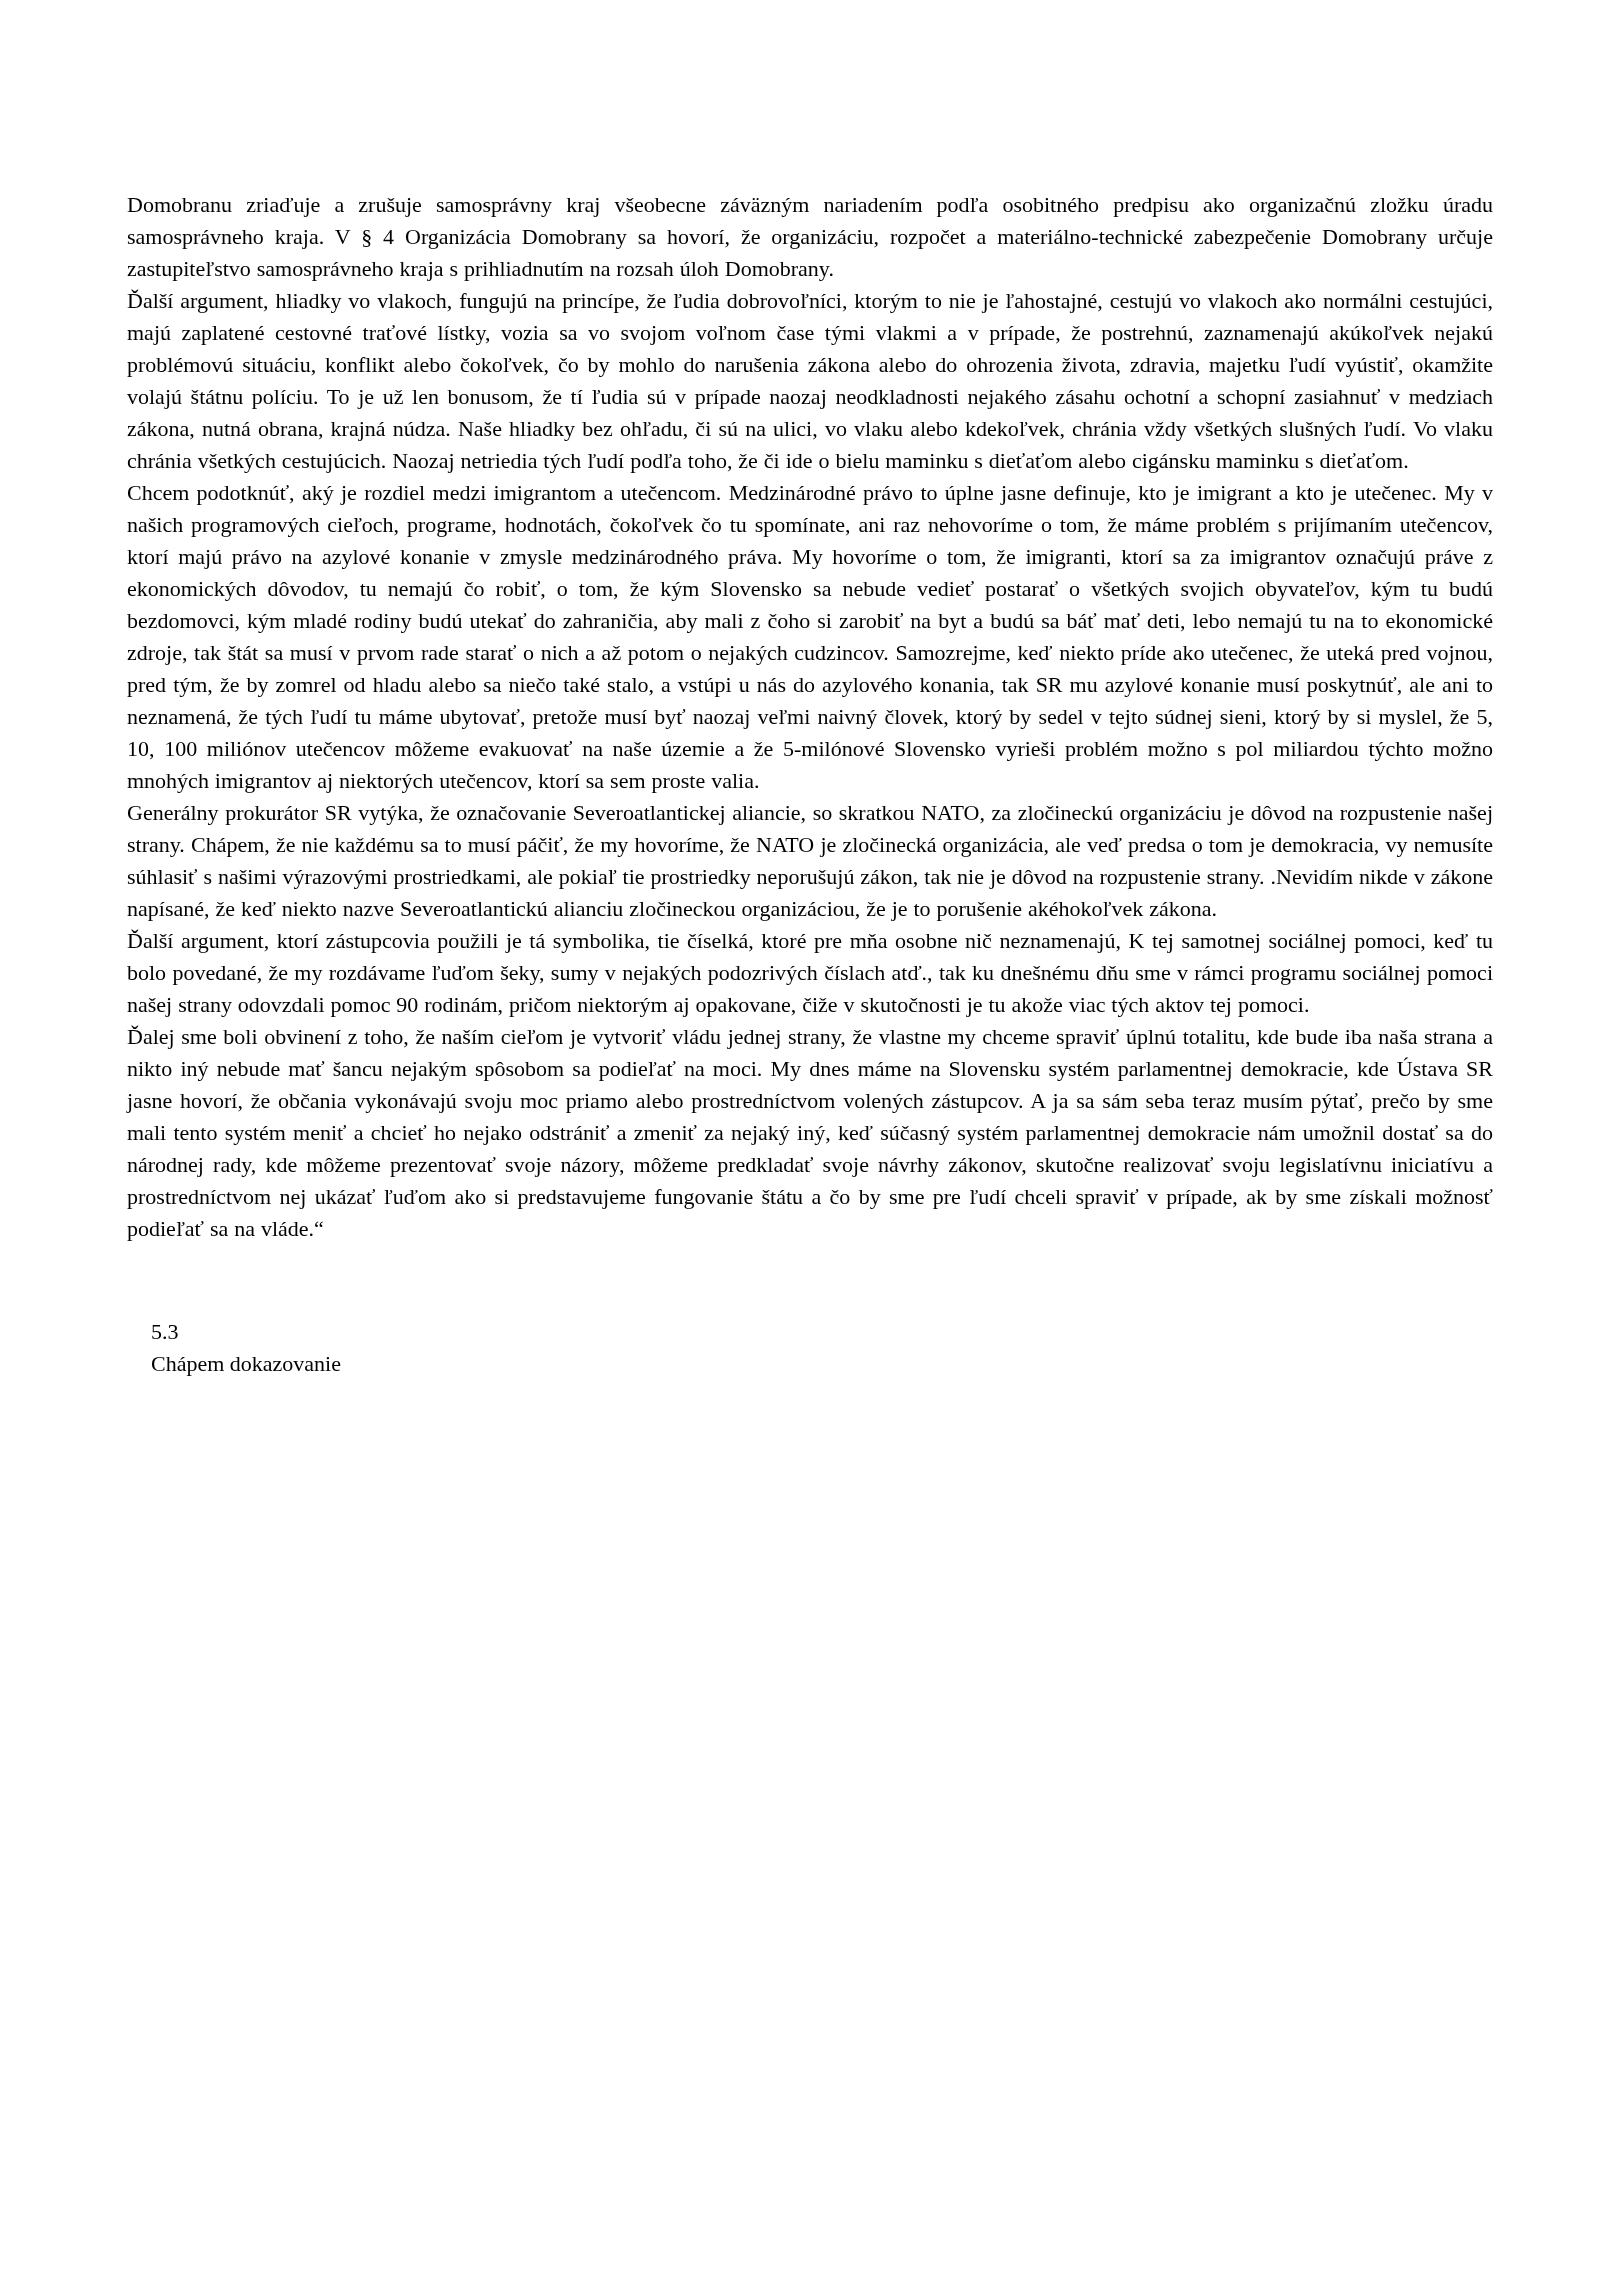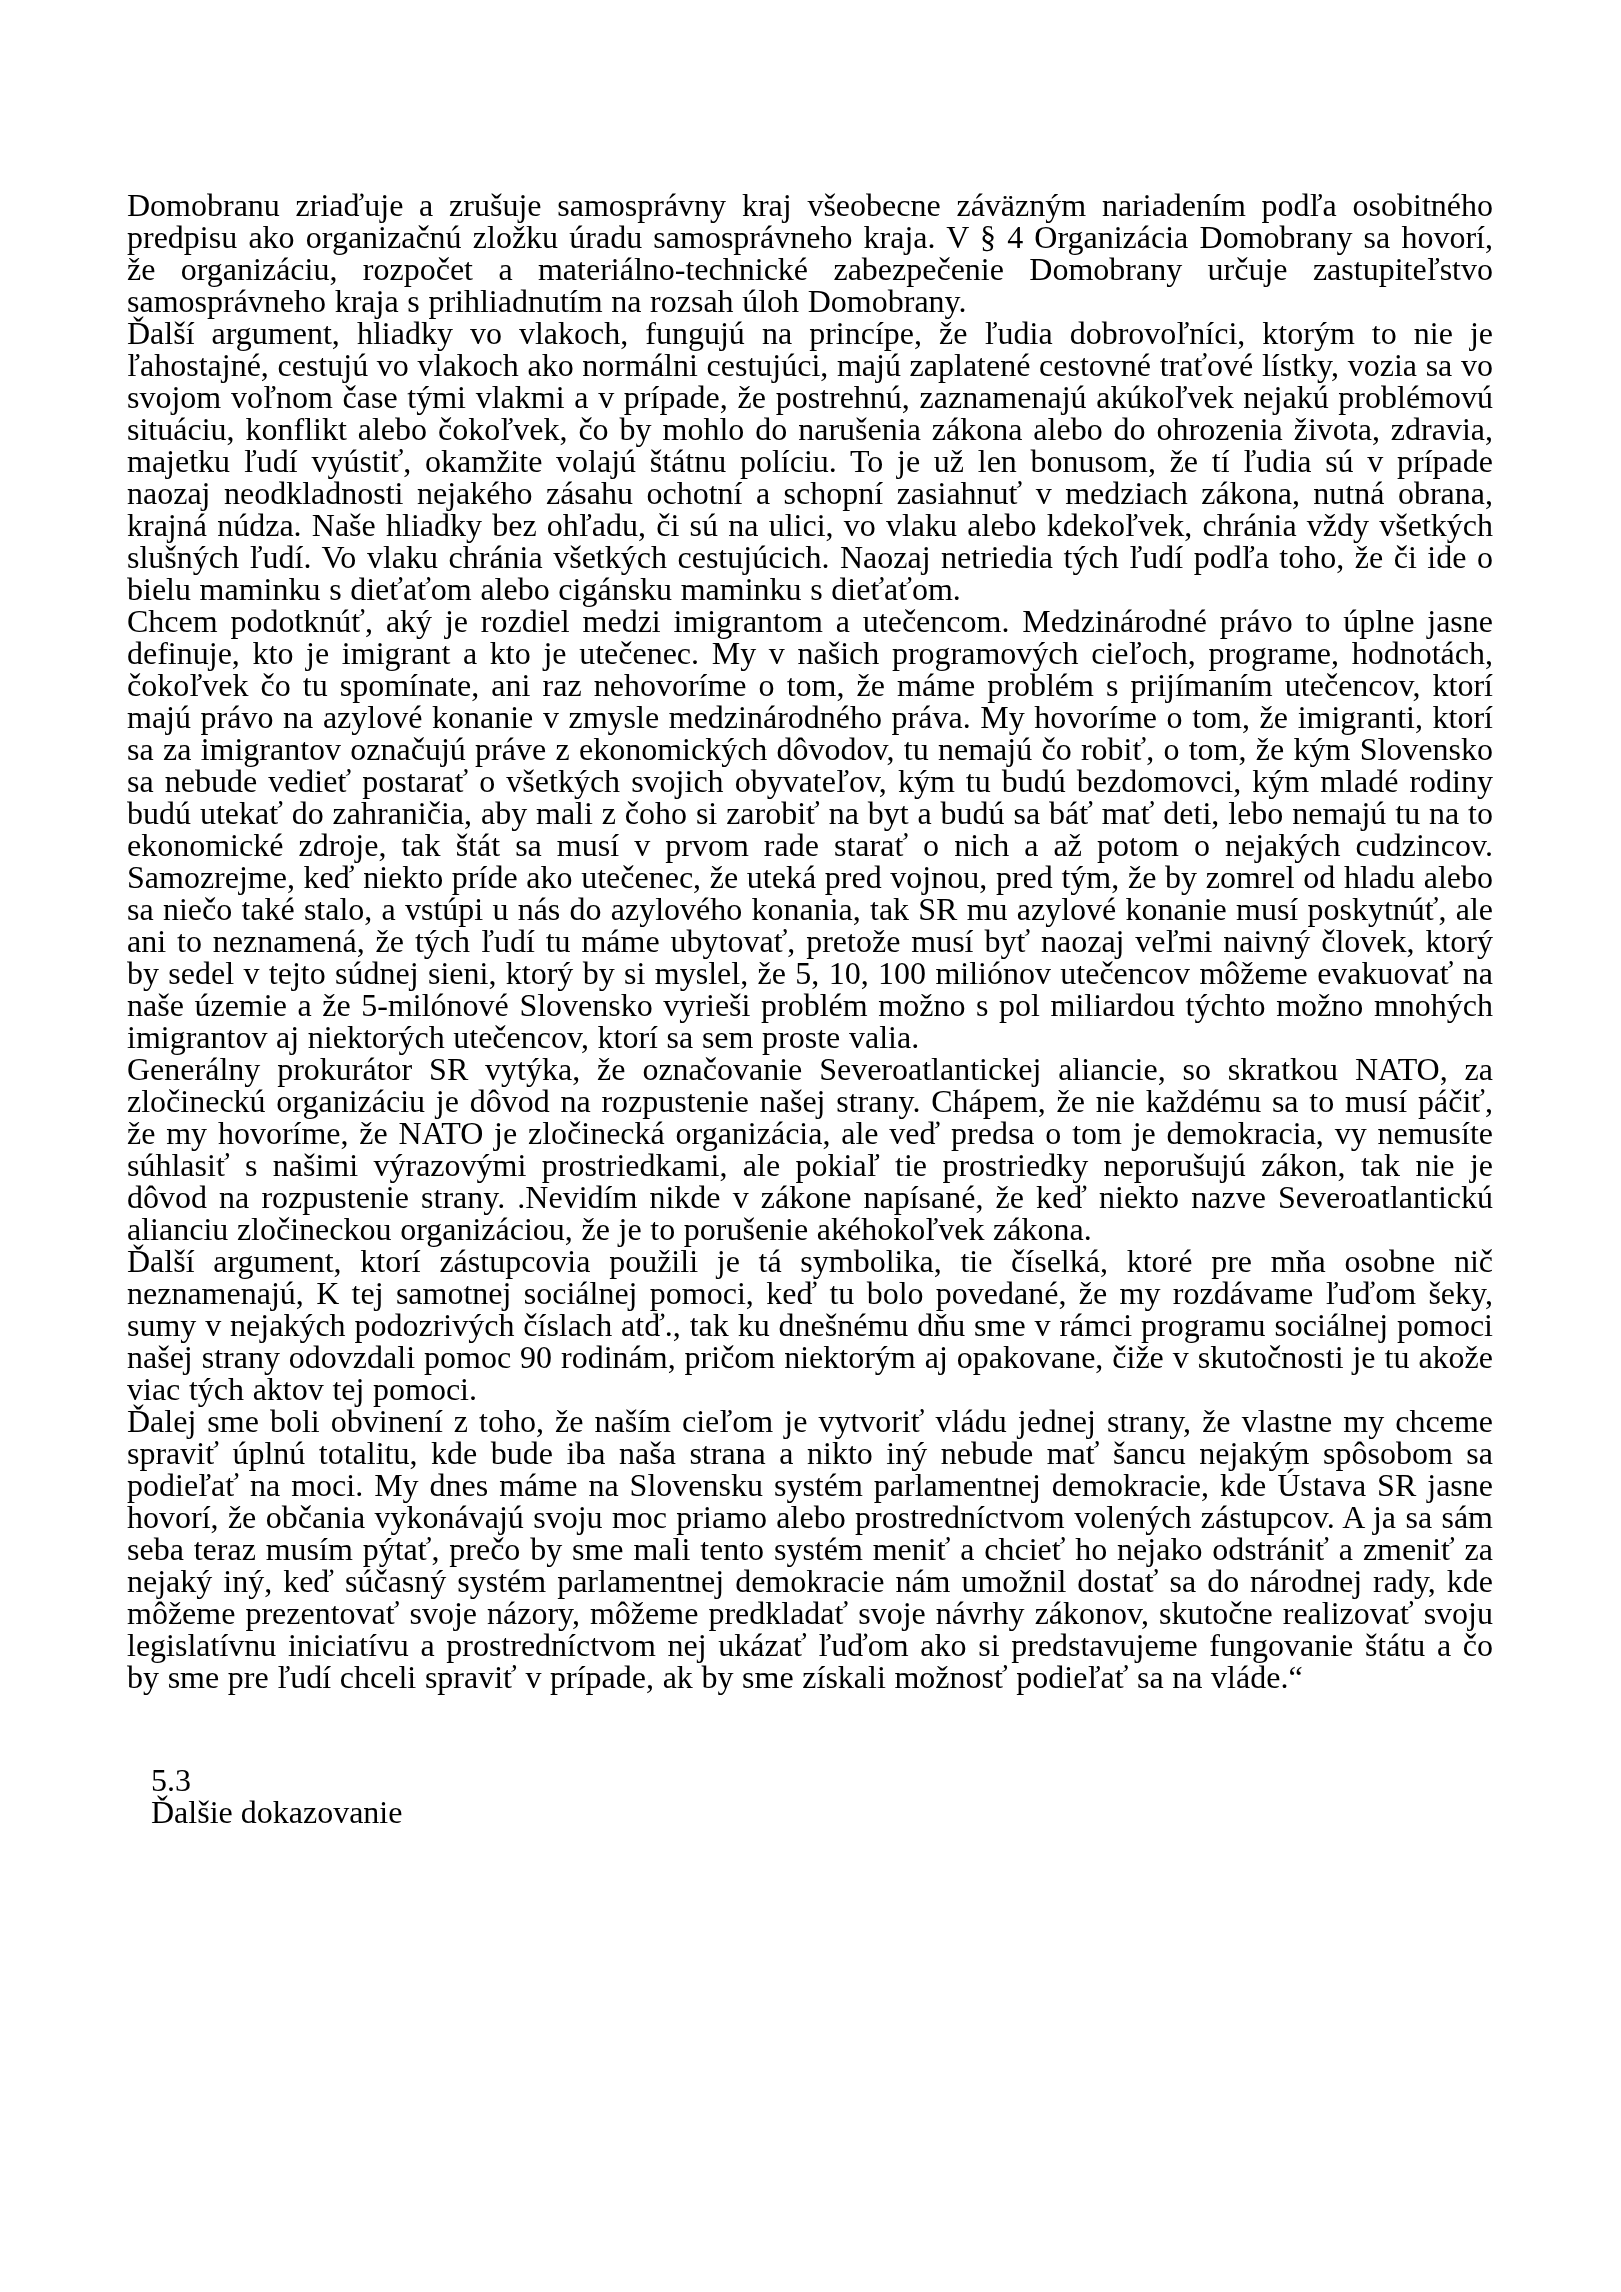--- a/index.html
+++ b/index.html
@@ -14,21 +14,21 @@
     background: #ffffff;
     color: #000000;
     font-family: "Liberation Serif", "DejaVu Serif", serif;
     overflow: hidden;
   }
   .text-block {
     position: absolute;
     left: 127px;
     top: 189px;
     width: 1366px;
-    font-size: 32px;
+    font-size: 22px;
     line-height: 32px;
     color: #000000;
   }
   .para {
     margin: 0;
     padding: 0;
     text-align: justify;
     text-justify: inter-word;
     hyphens: none;
     word-spacing: 0.02em;
@@ -48,17 +48,17 @@
 <div class="page">
   <div class="text-block">
     <p class="para">Domobranu zriaďuje a zrušuje samosprávny kraj všeobecne záväzným nariadením podľa osobitného predpisu ako organizačnú zložku úradu samosprávneho kraja. V § 4 Organizácia Domobrany sa hovorí, že organizáciu, rozpočet a materiálno-technické zabezpečenie Domobrany určuje zastupiteľstvo samosprávneho kraja s prihliadnutím na rozsah úloh Domobrany.</p>
     <p class="para">Ďalší argument, hliadky vo vlakoch, fungujú na princípe, že ľudia dobrovoľníci, ktorým to nie je ľahostajné, cestujú vo vlakoch ako normálni cestujúci, majú zaplatené cestovné traťové lístky, vozia sa vo svojom voľnom čase tými vlakmi a v prípade, že postrehnú, zaznamenajú akúkoľvek nejakú problémovú situáciu, konflikt alebo čokoľvek, čo by mohlo do narušenia zákona alebo do ohrozenia života, zdravia, majetku ľudí vyústiť, okamžite volajú štátnu políciu. To je už len bonusom, že tí ľudia sú v prípade naozaj neodkladnosti nejakého zásahu ochotní a schopní zasiahnuť v medziach zákona, nutná obrana, krajná núdza. Naše hliadky bez ohľadu, či sú na ulici, vo vlaku alebo kdekoľvek, chránia vždy všetkých slušných ľudí. Vo vlaku chránia všetkých cestujúcich. Naozaj netriedia tých ľudí podľa toho, že či ide o bielu maminku s dieťaťom alebo cigánsku maminku s dieťaťom.</p>
     <p class="para">Chcem podotknúť, aký je rozdiel medzi imigrantom a utečencom. Medzinárodné právo to úplne jasne definuje, kto je imigrant a kto je utečenec. My v našich programových cieľoch, programe, hodnotách, čokoľvek čo tu spomínate, ani raz nehovoríme o tom, že máme problém s prijímaním utečencov, ktorí majú právo na azylové konanie v zmysle medzinárodného práva. My hovoríme o tom, že imigranti, ktorí sa za imigrantov označujú práve z ekonomických dôvodov, tu nemajú čo robiť, o tom, že kým Slovensko sa nebude vedieť postarať o všetkých svojich obyvateľov, kým tu budú bezdomovci, kým mladé rodiny budú utekať do zahraničia, aby mali z čoho si zarobiť na byt a budú sa báť mať deti, lebo nemajú tu na to ekonomické zdroje, tak štát sa musí v prvom rade starať o nich a až potom o nejakých cudzincov. Samozrejme, keď niekto príde ako utečenec, že uteká pred vojnou, pred tým, že by zomrel od hladu alebo sa niečo také stalo, a vstúpi u nás do azylového konania, tak SR mu azylové konanie musí poskytnúť, ale ani to neznamená, že tých ľudí tu máme ubytovať, pretože musí byť naozaj veľmi naivný človek, ktorý by sedel v tejto súdnej sieni, ktorý by si myslel, že 5, 10, 100 miliónov utečencov môžeme evakuovať na naše územie a že 5-milónové Slovensko vyrieši problém možno s pol miliardou týchto možno mnohých imigrantov aj niektorých utečencov, ktorí sa sem proste valia.</p>
     <p class="para">Generálny prokurátor SR vytýka, že označovanie Severoatlantickej aliancie, so skratkou NATO, za zločineckú organizáciu je dôvod na rozpustenie našej strany. Chápem, že nie každému sa to musí páčiť, že my hovoríme, že NATO je zločinecká organizácia, ale veď predsa o tom je demokracia, vy nemusíte súhlasiť s našimi výrazovými prostriedkami, ale pokiaľ tie prostriedky neporušujú zákon, tak nie je dôvod na rozpustenie strany. .Nevidím nikde v zákone napísané, že keď niekto nazve Severoatlantickú alianciu zločineckou organizáciou, že je to porušenie akéhokoľvek zákona.</p>
     <p class="para">Ďalší argument, ktorí zástupcovia použili je tá symbolika, tie číselká, ktoré pre mňa osobne nič neznamenajú, K tej samotnej sociálnej pomoci, keď tu bolo povedané, že my rozdávame ľuďom šeky, sumy v nejakých podozrivých číslach atď., tak ku dnešnému dňu sme v rámci programu sociálnej pomoci našej strany odovzdali pomoc 90 rodinám, pričom niektorým aj opakovane, čiže v skutočnosti je tu akože viac tých aktov tej pomoci.</p>
     <p class="para">Ďalej sme boli obvinení z toho, že naším cieľom je vytvoriť vládu jednej strany, že vlastne my chceme spraviť úplnú totalitu, kde bude iba naša strana a nikto iný nebude mať šancu nejakým spôsobom sa podieľať na moci. My dnes máme na Slovensku systém parlamentnej demokracie, kde Ústava SR jasne hovorí, že občania vykonávajú svoju moc priamo alebo prostredníctvom volených zástupcov. A ja sa sám seba teraz musím pýtať, prečo by sme mali tento systém meniť a chcieť ho nejako odstrániť a zmeniť za nejaký iný, keď súčasný systém parlamentnej demokracie nám umožnil dostať sa do národnej rady, kde môžeme prezentovať svoje názory, môžeme predkladať svoje návrhy zákonov, skutočne realizovať svoju legislatívnu iniciatívu a prostredníctvom nej ukázať ľuďom ako si predstavujeme fungovanie štátu a čo by sme pre ľudí chceli spraviť v prípade, ak by sme získali možnosť podieľať sa na vláde.“</p>
     <div class="section-heading">
       <div>5.3</div>
-      <div>Ďalšie dokazovanie</div>
+      <div>Chápem dokazovanie</div>
     </div>
   </div>
 </div>
 
 
 </body></html>

